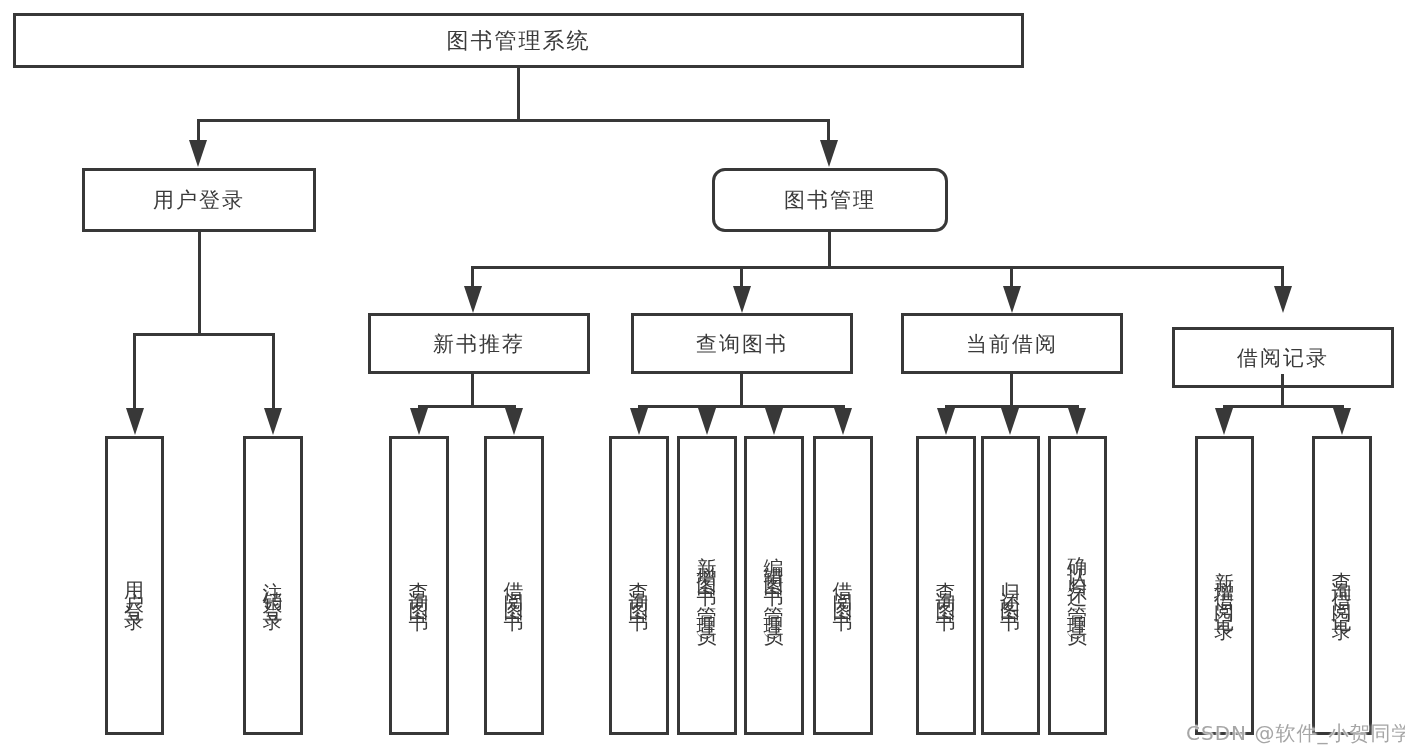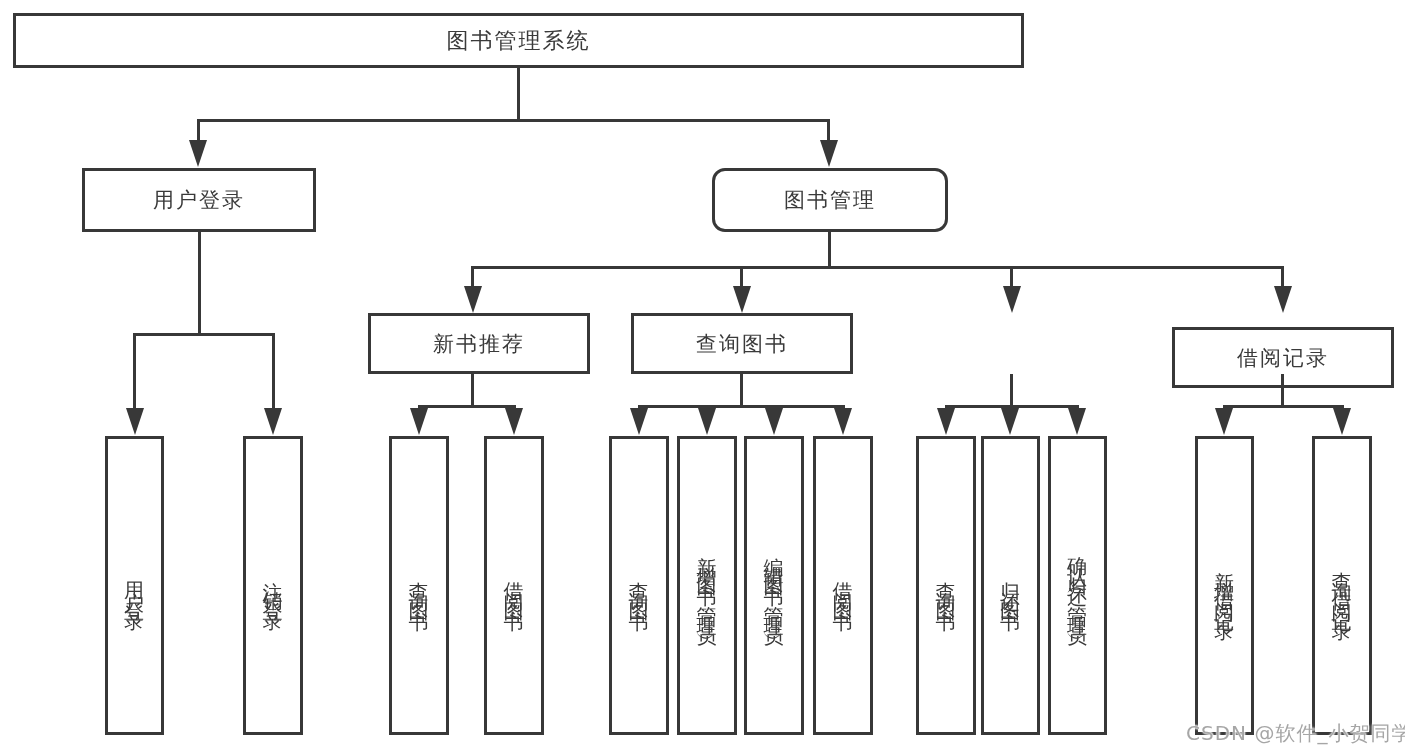--- a/index.html
+++ b/index.html
@@ -52,20 +52,23 @@
   </div>
   <div class="box hbox" style="left:712px;top:168px;width:236px;height:64px;border-radius:13px;">
     <span>图书管理</span>
   </div>
 
   <div class="box hbox" style="left:362px;top:313px;width:222px;height:61px;margin-left:6px;">
     <span>新书推荐</span>
   </div>
   <div class="box hbox" style="left:631px;top:313px;width:222px;height:61px;">
     <span>查询图书</span>
+  </div>
+  <div class="box hbox" style="left:901px;top:313px;width:222px;height:61px;">
+    <span>当前借阅</span>
   </div>
   <div class="box hbox" style="left:1172px;top:327px;width:222px;height:61px;">
     <span>借阅记录</span>
   </div>
 
   <div class="box vbox" style="left:105px;top:436px;width:59px;height:299px;">
     <span class="vtext">用户登录</span>
   </div>
   <div class="box vbox" style="left:243px;top:436px;width:60px;height:299px;">
     <span class="vtext">注销登录</span>

